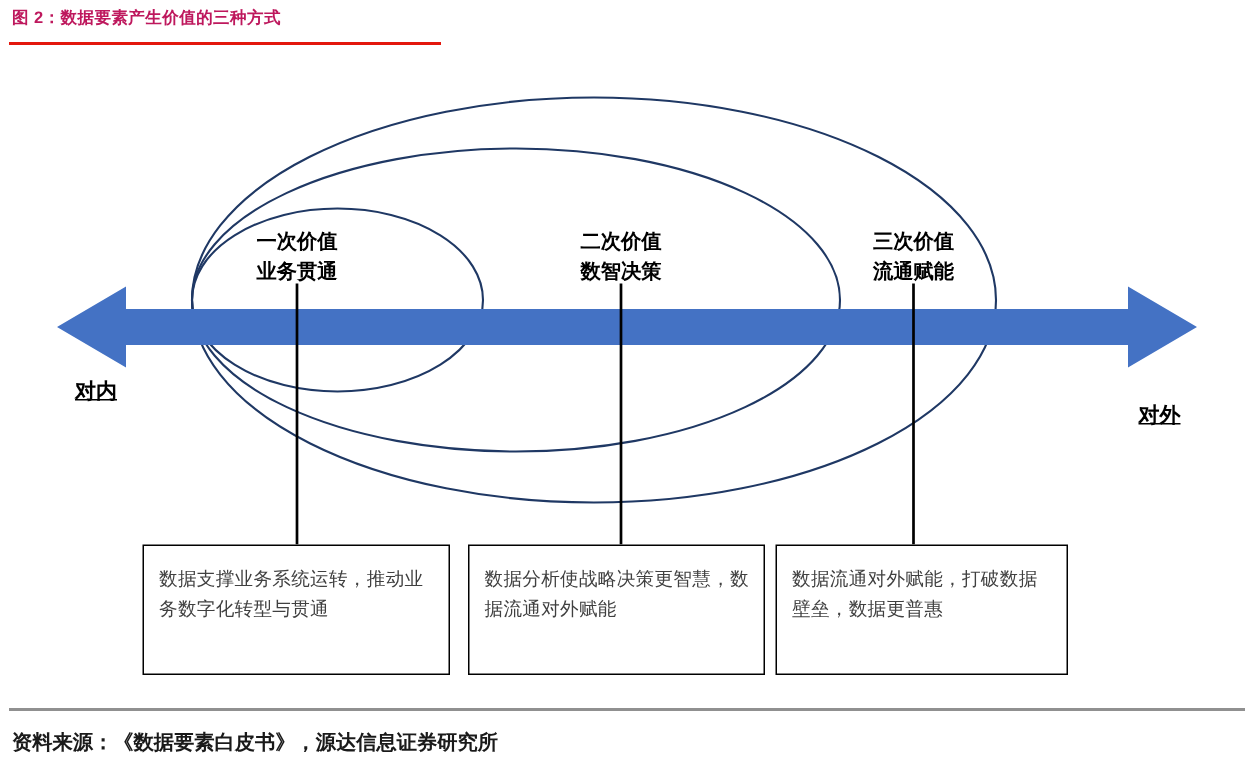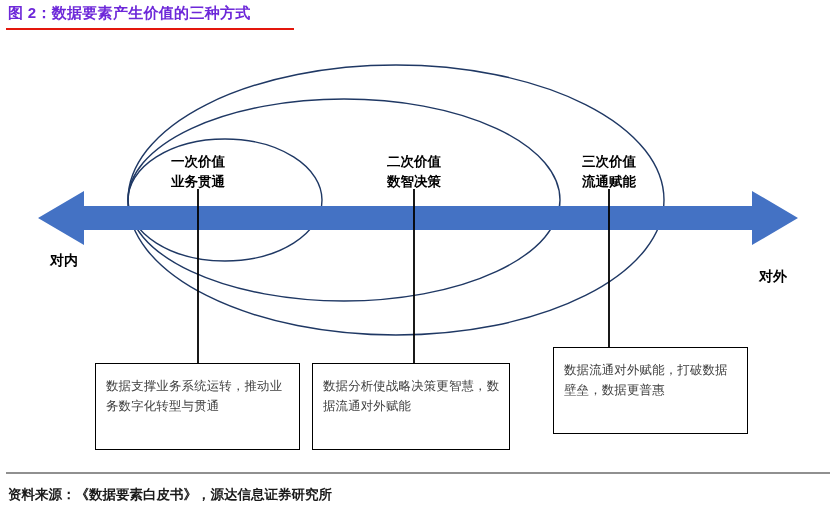--- a/index.html
+++ b/index.html
@@ -21,23 +21,23 @@
     position: absolute;
     left: 0;
     top: 0;
     width: 836px;
     height: 34px;
   }
   #figure-title {
     position: absolute;
     left: 8px;
     top: 4px;
-    font-size: 15px;
+    font-size: 11px;
     font-weight: bold;
-    color: #6d28d9;
+    color: #be185d;
     letter-spacing: 0.3px;
     white-space: nowrap;
   }
   #header-rule {
     position: absolute;
     left: 6px;
     top: 28px;
     width: 288px;
     height: 2px;
     background: #E3170D;
@@ -86,20 +86,21 @@
   }
 
   
   .axis-end-label {
     position: absolute;
     font-family: "DejaVu Serif", "Liberation Serif", serif;
     font-size: 14px;
     font-weight: bold;
     color: #000000;
     white-space: nowrap;
+    text-decoration: underline;
   }
 
   
   #figure-footer {
     position: absolute;
     left: 0;
     top: 468px;
     width: 740px;
     height: 44px;
   }
@@ -165,20 +166,20 @@
     <span class="line2">流通赋能</span>
   </div>
 
   <div class="axis-end-label" style="left:50px; top:218px;">对内</div>
   <div class="axis-end-label" style="left:738px; top:234px;margin-left:21px;">对外</div>
 
   <div class="desc-box" style="left:95px; top:329px; width:205px; height:87px;">数据支撑业务系统运转，推动业务数字化转型与贯通</div>
 
   <div class="desc-box" style="left:312px; top:329px; width:198px; height:87px;">数据分析使战略决策更智慧，数据流通对外赋能</div>
 
-  <div class="desc-box" style="left:517px; top:313px; width:195px; height:87px;margin-left:36px;">数据流通对外赋能，打破数据壁垒，数据更普惠</div>
+  <div class="desc-box" style="left:517px; top:329px; width:195px; height:87px;">数据流通对外赋能，打破数据壁垒，数据更普惠</div>
 
 </div>
 
 <div id="figure-footer">
   <div id="footer-rule"></div>
   <div id="source-text">资料来源：《数据要素白皮书》，源达信息证券研究所</div>
 </div>
 
 </body></html>

